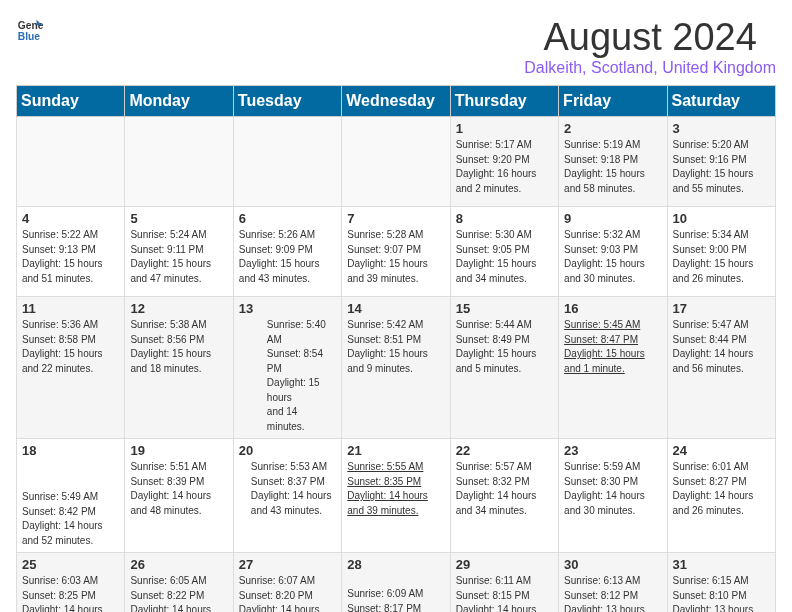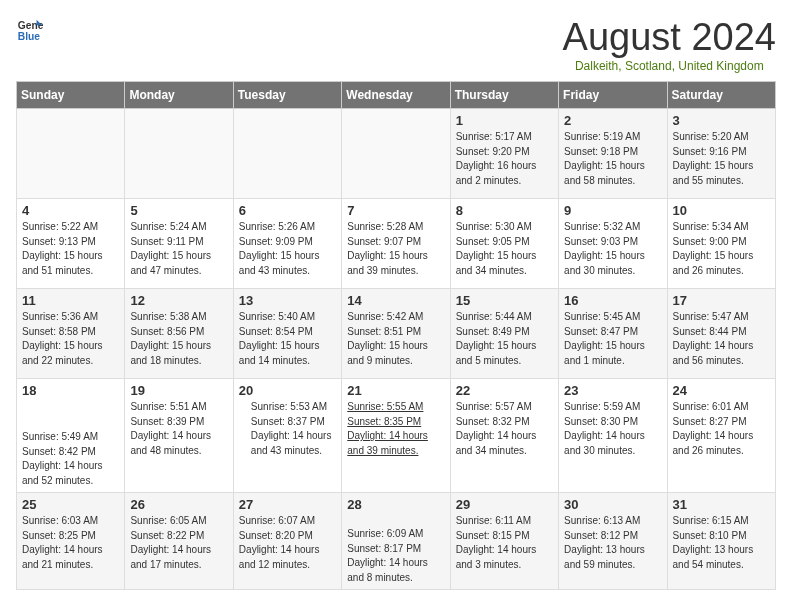--- a/index.html
+++ b/index.html
@@ -27,32 +27,32 @@
     }
     .title-area {
       text-align: center;
     }
     .month-title {
       font-size: 38px;
       font-weight: normal;
       color: #333;
     }
     .location-title {
-      font-size: 12px;
-      color: #4d7c0f;
+      font-size: 16px;
+      color: #8b5cf6;
     }
     table {
       width: 100%;
       border-collapse: collapse;
       table-layout: fixed;
     }
     thead tr th {
-      background-color: #737373;
+      background-color: #0369a1;
       color: #fff;
-      font-size: 12px;
+      font-size: 16px;
       padding: 6px 4px;
       text-align: left;
       border: 1px solid #ccc;
     }
     tbody tr td {
       vertical-align: top;
       padding: 4px 5px;
       font-size: 10.5px;
       color: #333;
       border: 1px solid #ddd;
@@ -198,42 +198,42 @@
         </td>
         <td>
           <span class="day-number">12</span>
           <div class="day-info" style="white-space: pre-line;">Sunrise: 5:38 AM
 Sunset: 8:56 PM
 Daylight: 15 hours
 and 18 minutes.</div>
         </td>
         <td>
           <span class="day-number">13</span>
-          <div class="day-info" style="white-space: pre-line;">Sunrise: 5:40 AM
+          <div class="day-info" style="white-space: pre-line; margin-left: 28px;">Sunrise: 5:40 AM
 Sunset: 8:54 PM
 Daylight: 15 hours
 and 14 minutes.</div>
         </td>
         <td>
           <span class="day-number">14</span>
           <div class="day-info" style="white-space: pre-line;">Sunrise: 5:42 AM
 Sunset: 8:51 PM
 Daylight: 15 hours
 and 9 minutes.</div>
         </td>
         <td>
           <span class="day-number">15</span>
           <div class="day-info" style="white-space: pre-line;">Sunrise: 5:44 AM
 Sunset: 8:49 PM
 Daylight: 15 hours
 and 5 minutes.</div>
         </td>
         <td>
           <span class="day-number">16</span>
-          <div class="day-info" style="white-space: pre-line;">Sunrise: 5:45 AM
+          <div class="day-info" style="white-space: pre-line; text-decoration: underline;">Sunrise: 5:45 AM
 Sunset: 8:47 PM
 Daylight: 15 hours
 and 1 minute.</div>
         </td>
         <td>
           <span class="day-number">17</span>
           <div class="day-info" style="white-space: pre-line;">Sunrise: 5:47 AM
 Sunset: 8:44 PM
 Daylight: 14 hours
 and 56 minutes.</div>

